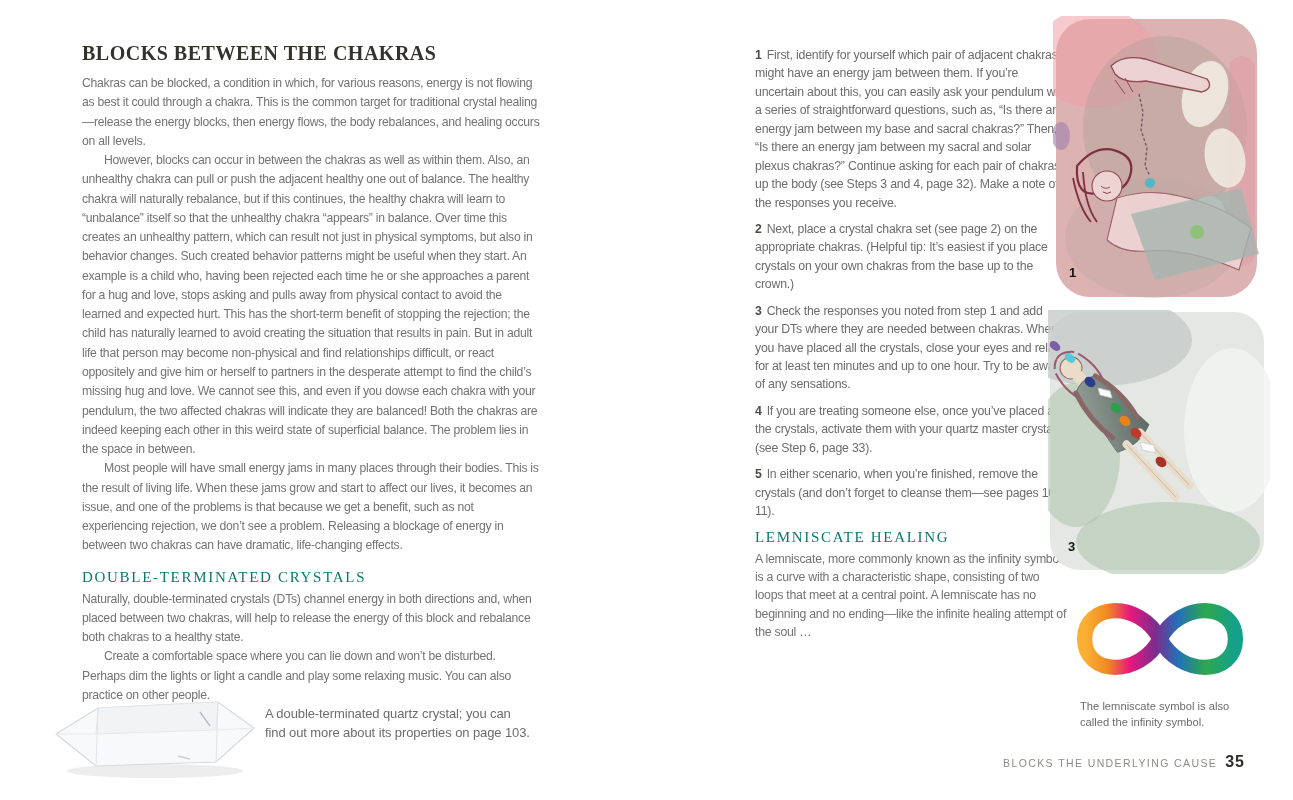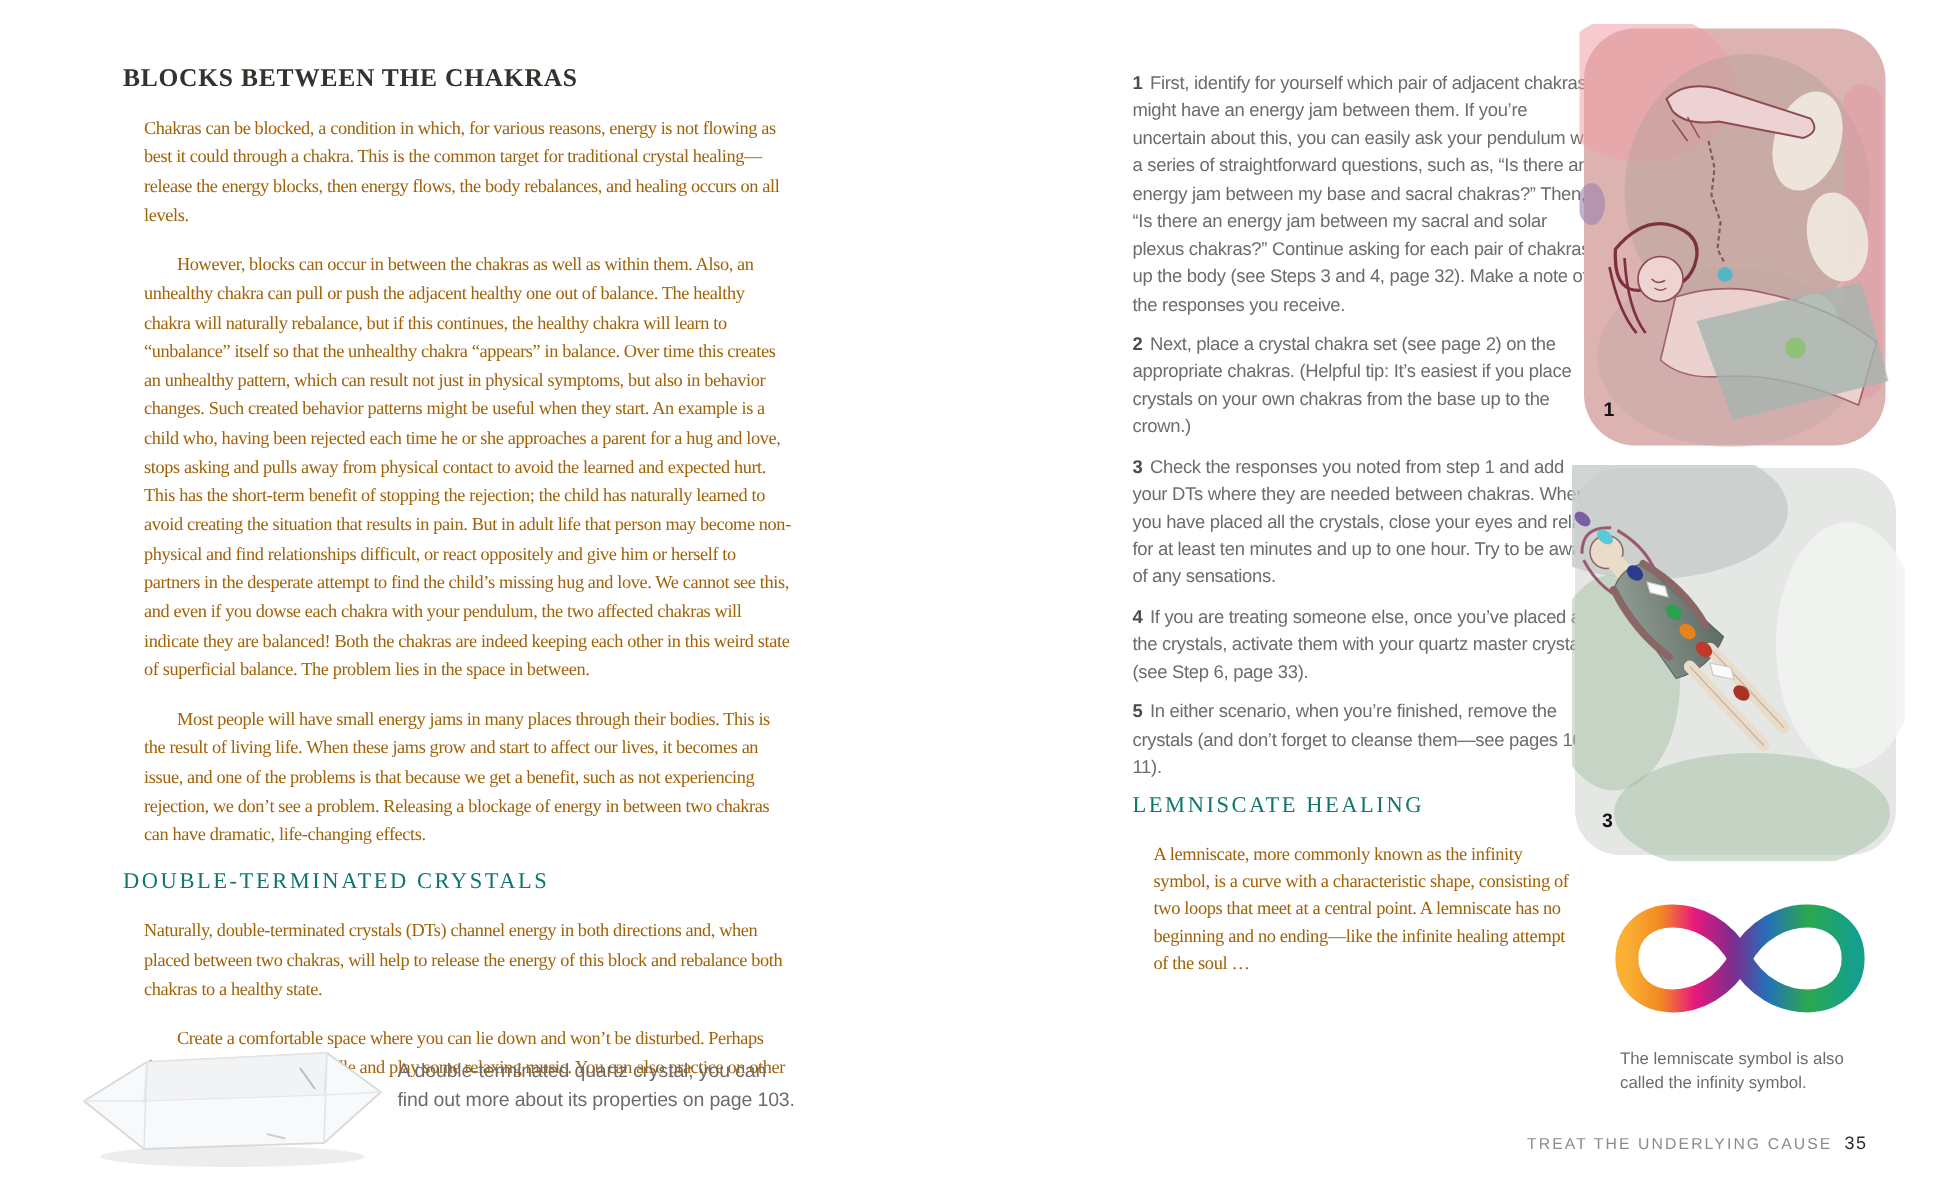--- a/index.html
+++ b/index.html
@@ -5,27 +5,26 @@
   html,body { margin:0; padding:0; }
   body {
     width:1293px; height:800px; position:relative; overflow:hidden;
     background:#ffffff;
     font-family:"Liberation Sans", sans-serif;
   }
   
   .left-col { position:absolute; left:82px; top:42px; width:460px; }
   .main-heading {
     font-family:"Liberation Serif", serif;
-    font-size:17px; font-weight:700; letter-spacing:.5px;
+    font-size:20px; font-weight:700; letter-spacing:.5px;
     color:#34322d; margin:0 0 9px 0;
   }
   .body-p {
-    margin:14px; color:#a16207; font-size:12.2px; line-height:1.58;
+    margin:0; color:#737373; font-size:12.2px; line-height:1.58;
     letter-spacing:-0.25px;
-    font-family:Liberation Serif, serif;
   }
   .indent { text-indent:22px; }
   .sub-heading {
     font-family:"Liberation Serif", serif;
     font-size:15px; font-weight:400; letter-spacing:1.7px;
     color:#0f766e; margin:13px 0 4px 0;
   }
   .crystal-photo { position:absolute; left:50px; top:682px; width:210px; height:100px; }
   .crystal-caption {
     position:absolute; left:265px; top:705px; width:268px;
@@ -52,21 +51,21 @@
     color:#6c6c6c; font-size:11.2px; line-height:1.45;
   }
   
   .footer {
     position:absolute; right:48px; top:753px; text-align:right; white-space:nowrap;
   }
   .footer-title {
     color:#8b8b87; font-size:10.5px; letter-spacing:1.4px;
   }
   .footer-page {
-    color:#2d2d2a; font-size:12px; font-weight:400; letter-spacing:1px; margin-left:8px;
+    color:#2d2d2a; font-size:16px; font-weight:700; letter-spacing:1px; margin-left:8px;
   }
 </style>
 </head>
 <body>
 
 <div class="left-col">
   <h1 class="main-heading">BLOCKS BETWEEN THE CHAKRAS</h1>
   <p class="body-p">Chakras can be blocked, a condition in which, for various reasons, energy is not flowing as best it could through a chakra. This is the common target for traditional crystal healing—release the energy blocks, then energy flows, the body rebalances, and healing occurs on all levels.</p>
   <p class="body-p indent">However, blocks can occur in between the chakras as well as within them. Also, an unhealthy chakra can pull or push the adjacent healthy one out of balance. The healthy chakra will naturally rebalance, but if this continues, the healthy chakra will learn to “unbalance” itself so that the unhealthy chakra “appears” in balance. Over time this creates an unhealthy pattern, which can result not just in physical symptoms, but also in behavior changes. Such created behavior patterns might be useful when they start. An example is a child who, having been rejected each time he or she approaches a parent for a hug and love, stops asking and pulls away from physical contact to avoid the learned and expected hurt. This has the short-term benefit of stopping the rejection; the child has naturally learned to avoid creating the situation that results in pain. But in adult life that person may become non-physical and find relationships difficult, or react oppositely and give him or herself to partners in the desperate attempt to find the child’s missing hug and love. We cannot see this, and even if you dowse each chakra with your pendulum, the two affected chakras will indicate they are balanced! Both the chakras are indeed keeping each other in this weird state of superficial balance. The problem lies in the space in between.</p>
   <p class="body-p indent">Most people will have small energy jams in many places through their bodies. This is the result of living life. When these jams grow and start to affect our lives, it becomes an issue, and one of the problems is that because we get a benefit, such as not experiencing rejection, we don’t see a problem. Releasing a blockage of energy in between two chakras can have dramatic, life-changing effects.</p>
@@ -187,14 +186,14 @@
         <stop offset="0.80" stop-color="#2ba84e"></stop>
         <stop offset="1" stop-color="#14a08a"></stop>
       </linearGradient>
     </defs>
     <path d="M 88 52 C 68 14, 14 16, 14 52 C 14 88, 68 90, 88 52 C 108 14, 162 16, 162 52 C 162 88, 108 90, 88 52" fill="none" stroke="url(#infGrad)" stroke-width="15" stroke-linecap="round"></path>
   </svg>
 </div>
 <div class="infinity-caption">The lemniscate symbol is also called the infinity symbol.</div>
 
 <div class="footer">
-  <span class="footer-title">TREAT THE UNDERLYING CAUSE</span><span class="footer-page">35</span>
+  <span class="footer-title">BLOCKS THE UNDERLYING CAUSE</span><span class="footer-page">35</span>
 </div>
 
 </body></html>

